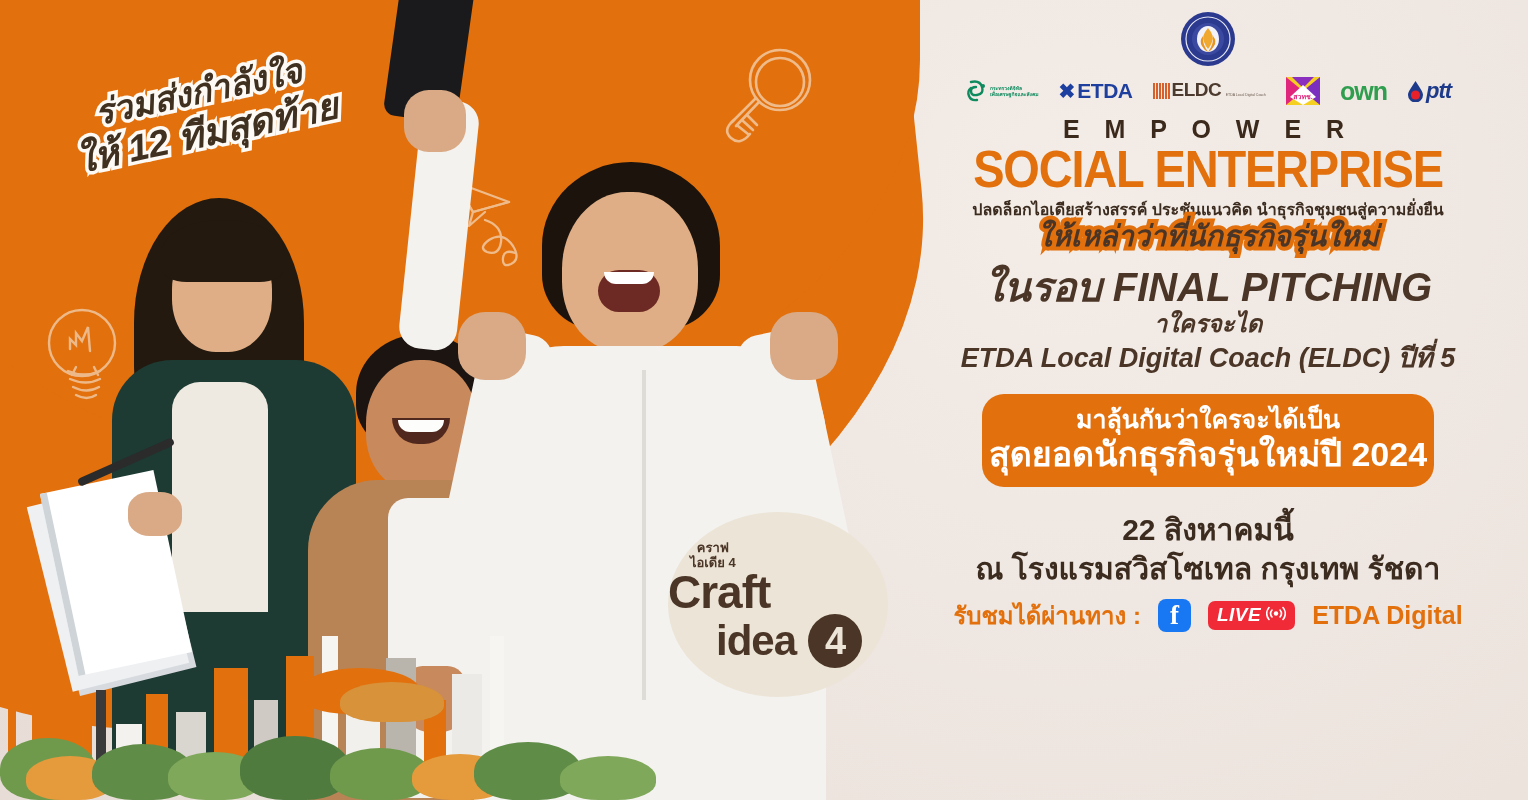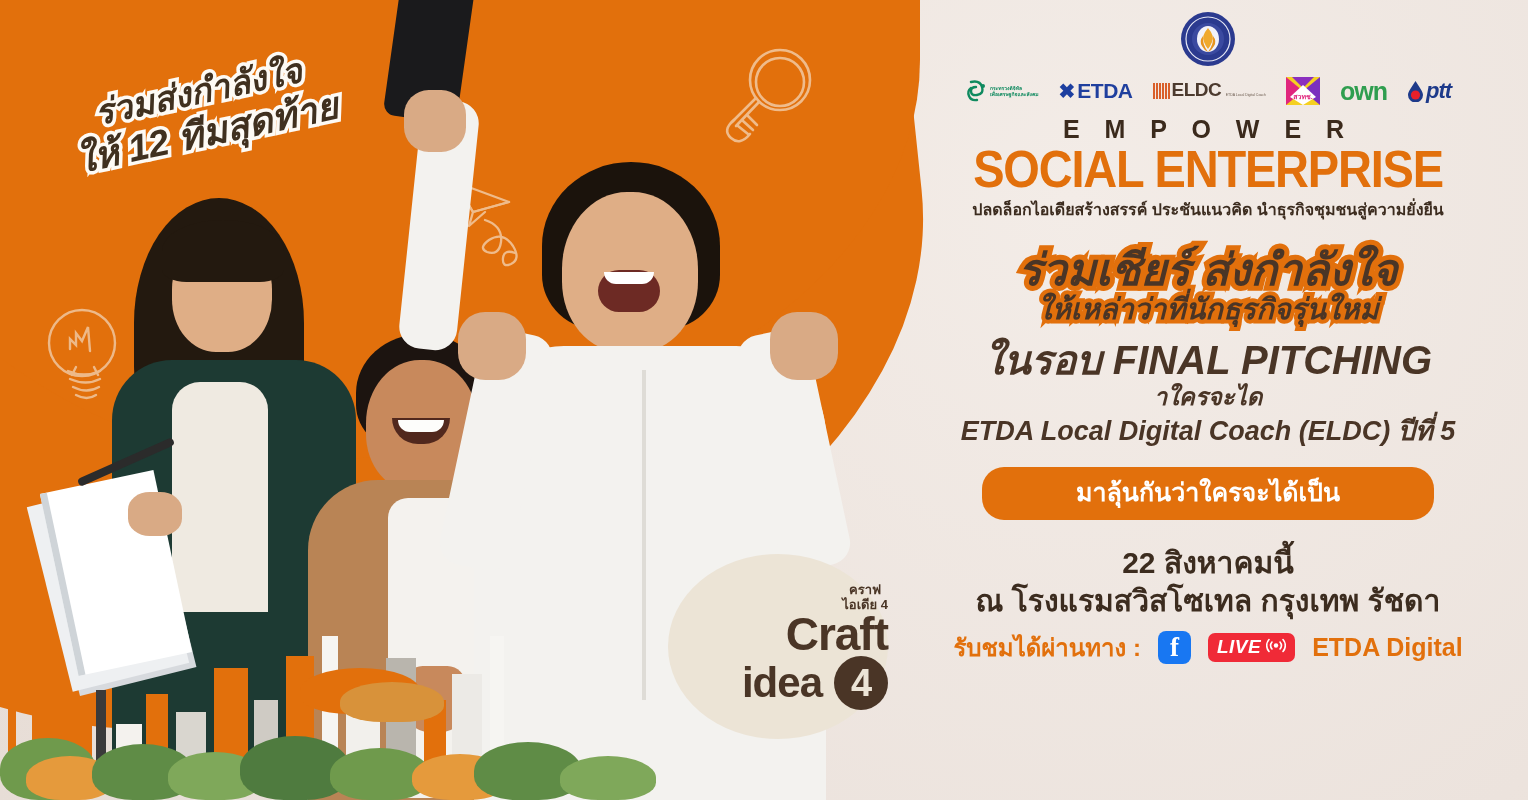--- a/index.html
+++ b/index.html
@@ -85,27 +85,27 @@
     -webkit-text-stroke:7px #fdfaf5;
     paint-order:stroke fill;
     font-style:italic;
     line-height:1.15;
     margin-top:2px;
   }
 
   
   .craft-badge {
     position:absolute;
-    left:668px; top:554px;
+    left:668px; top:512px;
     width:220px; height:185px;
     background:#ece4d6;
     border-radius:50%;
     z-index:26;
     display:flex; flex-direction:column;
-    align-items:flex-end; justify-content:center;
+    align-items:flex-start; justify-content:center;
   }
   .craft-th { font-size:13px; color:#4a3526; line-height:1.15; text-align:center;
               font-weight:bold; margin-left:22px; }
   .craft-main {
     font-size:46px; font-weight:bold; color:#4a3526;
     line-height:.92; letter-spacing:-1px;
     text-align:left;
   }
   .craft-sub {
     font-size:42px; font-weight:bold; color:#4a3526;
@@ -437,28 +437,28 @@
           </svg>
         </span>
         <span class="t">ptt</span>
       </div>
     </div>
 
     <div class="empower">E M P O W E R</div>
     <div class="social-ent">SOCIAL ENTERPRISE</div>
     <div class="tagline">ปลดล็อกไอเดียสร้างสรรค์ ประชันแนวคิด นำธุรกิจชุมชนสู่ความยั่งยืน</div>
 
-    <div class="head-1">ร่วมเชียร์ ส่งกำลังใจ</div>
     <div class="head-2">ให้เหล่าว่าที่นักธุรกิจรุ่นใหม่</div>
     <div class="head-3">ในรอบ FINAL PITCHING</div>
     <div class="head-4">าใครจะได</div>
     <div class="head-5">ETDA Local Digital Coach (ELDC) ปีที่ 5</div>
 
     <div class="cta">
       <div class="cta-1">มาลุ้นกันว่าใครจะได้เป็น</div>
+      <div class="cta-2">สุดยอดนักธุรกิจรุ่นใหม่ปี 2024</div>
     </div>
 
     <div class="date-1">22 สิงหาคมนี้</div>
     <div class="date-2">ณ โรงแรมสวิสโซเทล กรุงเทพ รัชดา</div>
 
     <div class="watch-row">
       <span class="watch-label">รับชมได้ผ่านทาง :</span>
       <span class="fb-icon">f</span>
       <span class="live-badge">
         <span>LIVE</span>

